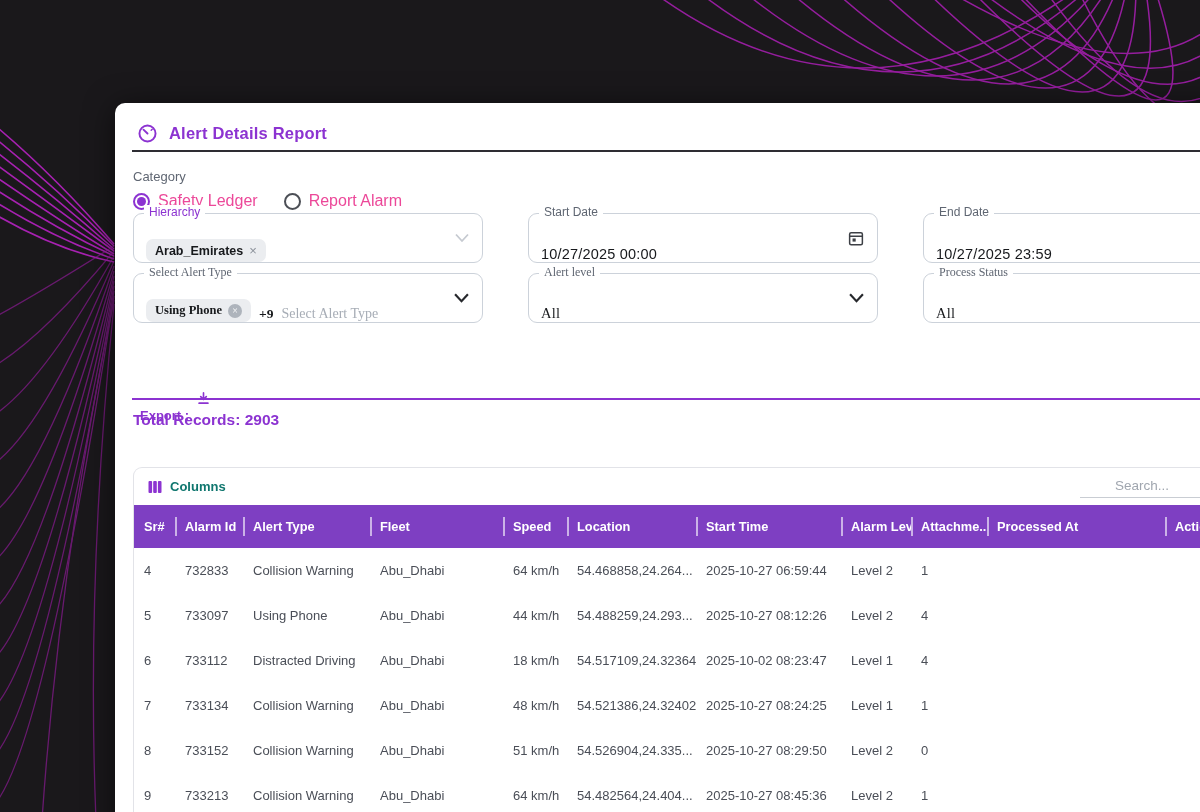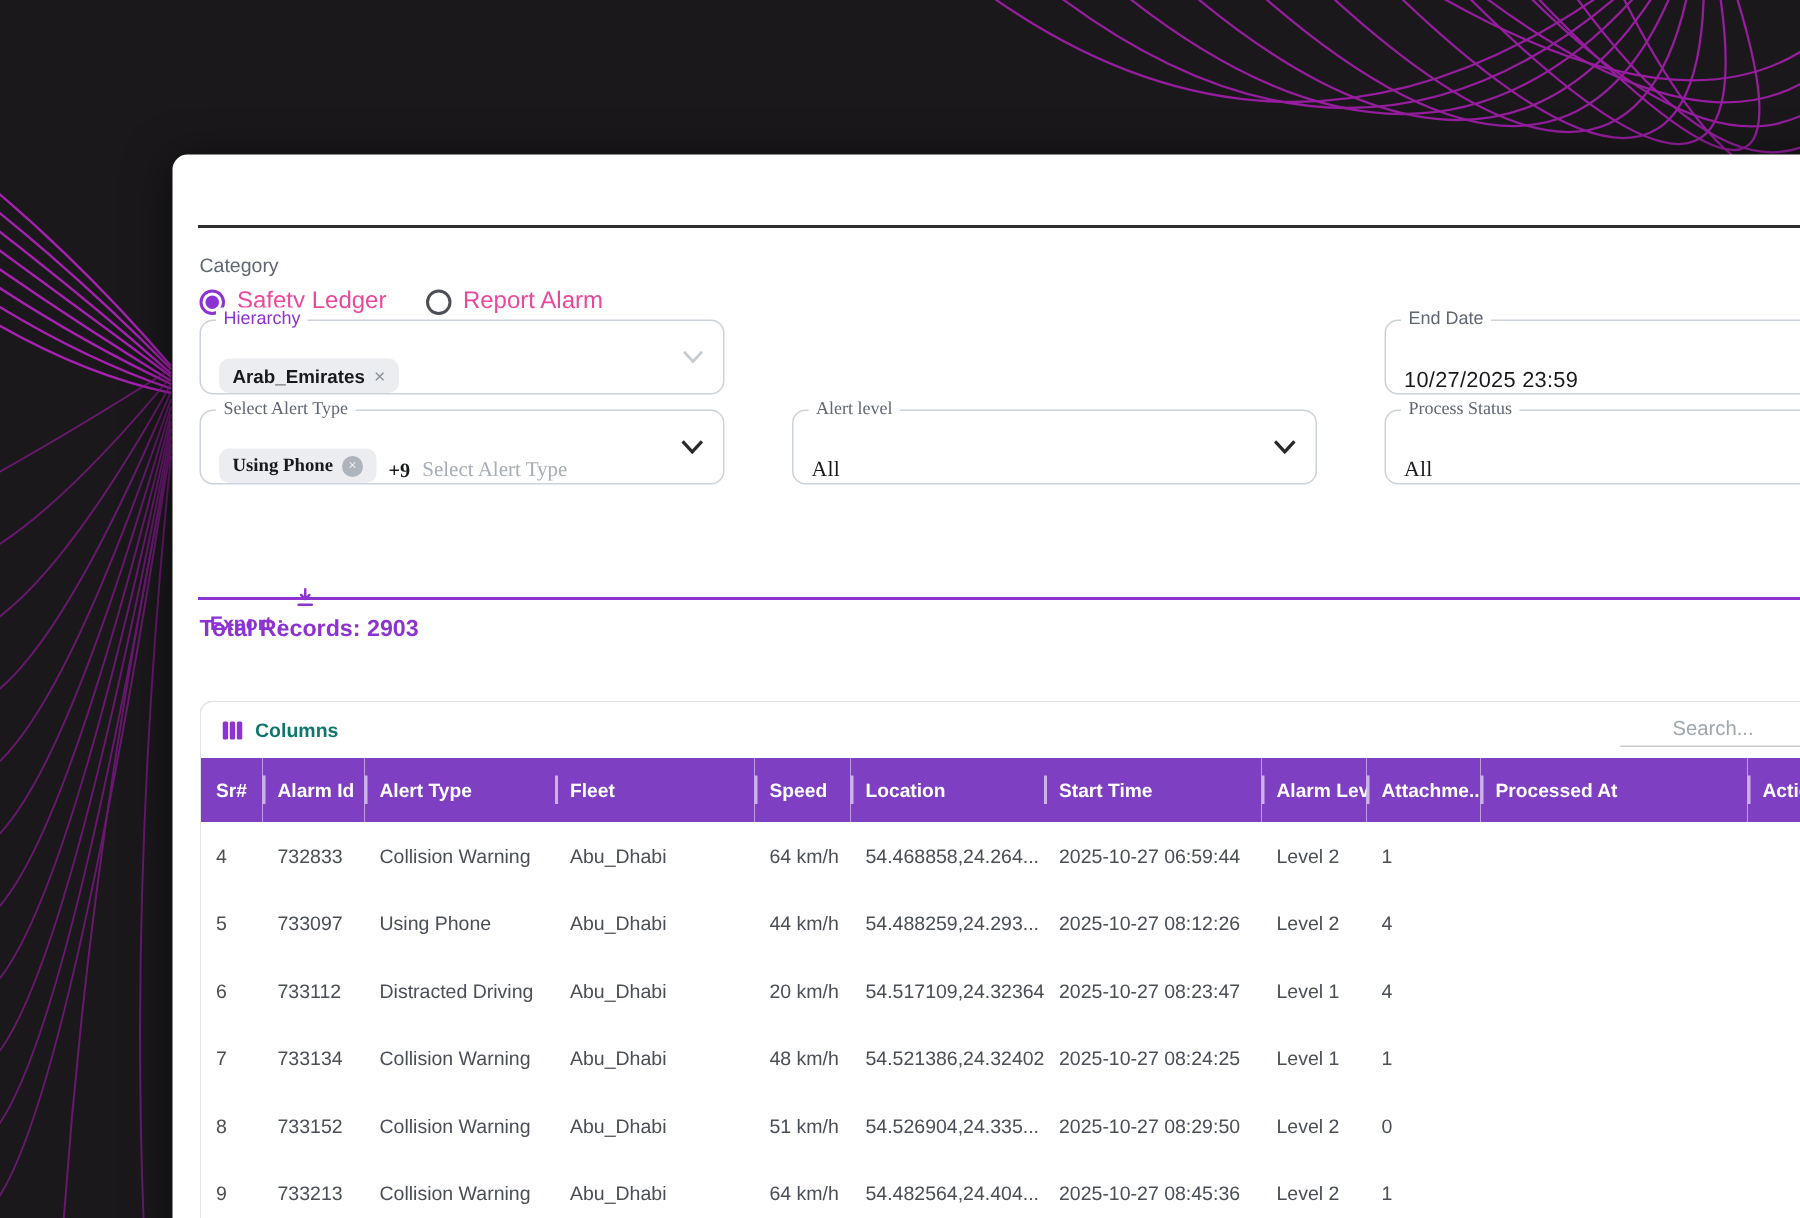--- a/index.html
+++ b/index.html
@@ -104,20 +104,28 @@
       <path d="M114 286 Q38 686 -14 714"></path>
       <path d="M114 291 Q38 735 -14 763"></path>
       <path d="M114 296 Q38 784 -14 812"></path>
       <path d="M114 300 Q60 560 42 820"></path>
       <path d="M114 304 Q86 580 96 820"></path>
     </g>
   </svg>
 
   <div class="card">
 
+    <div class="report-header">
+      <svg width="21" height="21" viewBox="0 0 24 24">
+        <circle cx="12" cy="12" r="9.2" fill="none" stroke="#8c33d1" stroke-width="2.2"></circle>
+        <line x1="12" y1="12" x2="7.4" y2="7.6" stroke="#8c33d1" stroke-width="2.2" stroke-linecap="round"></line>
+        <line x1="16.2" y1="8.4" x2="17.4" y2="7.2" stroke="#8c33d1" stroke-width="1.6" stroke-linecap="round"></line>
+      </svg>
+      <span class="report-title">Alert Details Report</span>
+    </div>
     <div class="title-divider"></div>
 
     <div class="category-label">Category</div>
     <div class="radio-row">
       <span class="radio-opt">
         <span class="radio sel"></span>
         <span class="radio-label">Safety Ledger</span>
       </span>
       <span class="radio-opt">
         <span class="radio unsel"></span>
@@ -129,20 +137,29 @@
       <span class="field-label purple">Hierarchy</span>
       <span class="chip">
         <span>Arab_Emirates</span>
         <span class="x-plain">×</span>
       </span>
       <svg class="chev" width="14" height="9" viewBox="0 0 14 9">
         <polyline points="1,1 7,7.5 13,1" fill="none" stroke="#c6cad1" stroke-width="1.8"></polyline>
       </svg>
     </div>
 
+    <div class="field row1 c2">
+      <span class="field-label">Start Date</span>
+      <span class="field-value">10/27/2025 00:00</span>
+      <svg class="cal" width="18" height="19" viewBox="0 0 24 24">
+        <rect x="3.5" y="5" width="17" height="16" rx="2" fill="none" stroke="#3c3f45" stroke-width="2"></rect>
+        <line x1="3.5" y1="9.6" x2="20.5" y2="9.6" stroke="#3c3f45" stroke-width="2"></line>
+        <rect x="7.4" y="12.6" width="4.2" height="4.2" fill="#3c3f45"></rect>
+      </svg>
+    </div>
 
     <div class="field row1 c3">
       <span class="field-label">End Date</span>
       <span class="field-value">10/27/2025 23:59</span>
     </div>
 
     <div class="field row2 c1">
       <span class="field-label">Select Alert Type</span>
       <span class="chip">
         <span>Using Phone</span>
@@ -251,23 +268,23 @@
               <td>Level 2</td>
               <td>4</td>
               <td></td>
               <td></td>
             </tr>
             <tr>
               <td>6</td>
               <td>733112</td>
               <td>Distracted Driving</td>
               <td>Abu_Dhabi</td>
-              <td>20 km/h</td>
+              <td>18 km/h</td>
               <td>54.517109,24.323641</td>
-              <td>2025-10-27 08:23:47</td>
+              <td>2025-10-02 08:23:47</td>
               <td>Level 1</td>
               <td>4</td>
               <td></td>
               <td></td>
             </tr>
             <tr>
               <td>7</td>
               <td>733134</td>
               <td>Collision Warning</td>
               <td>Abu_Dhabi</td>

